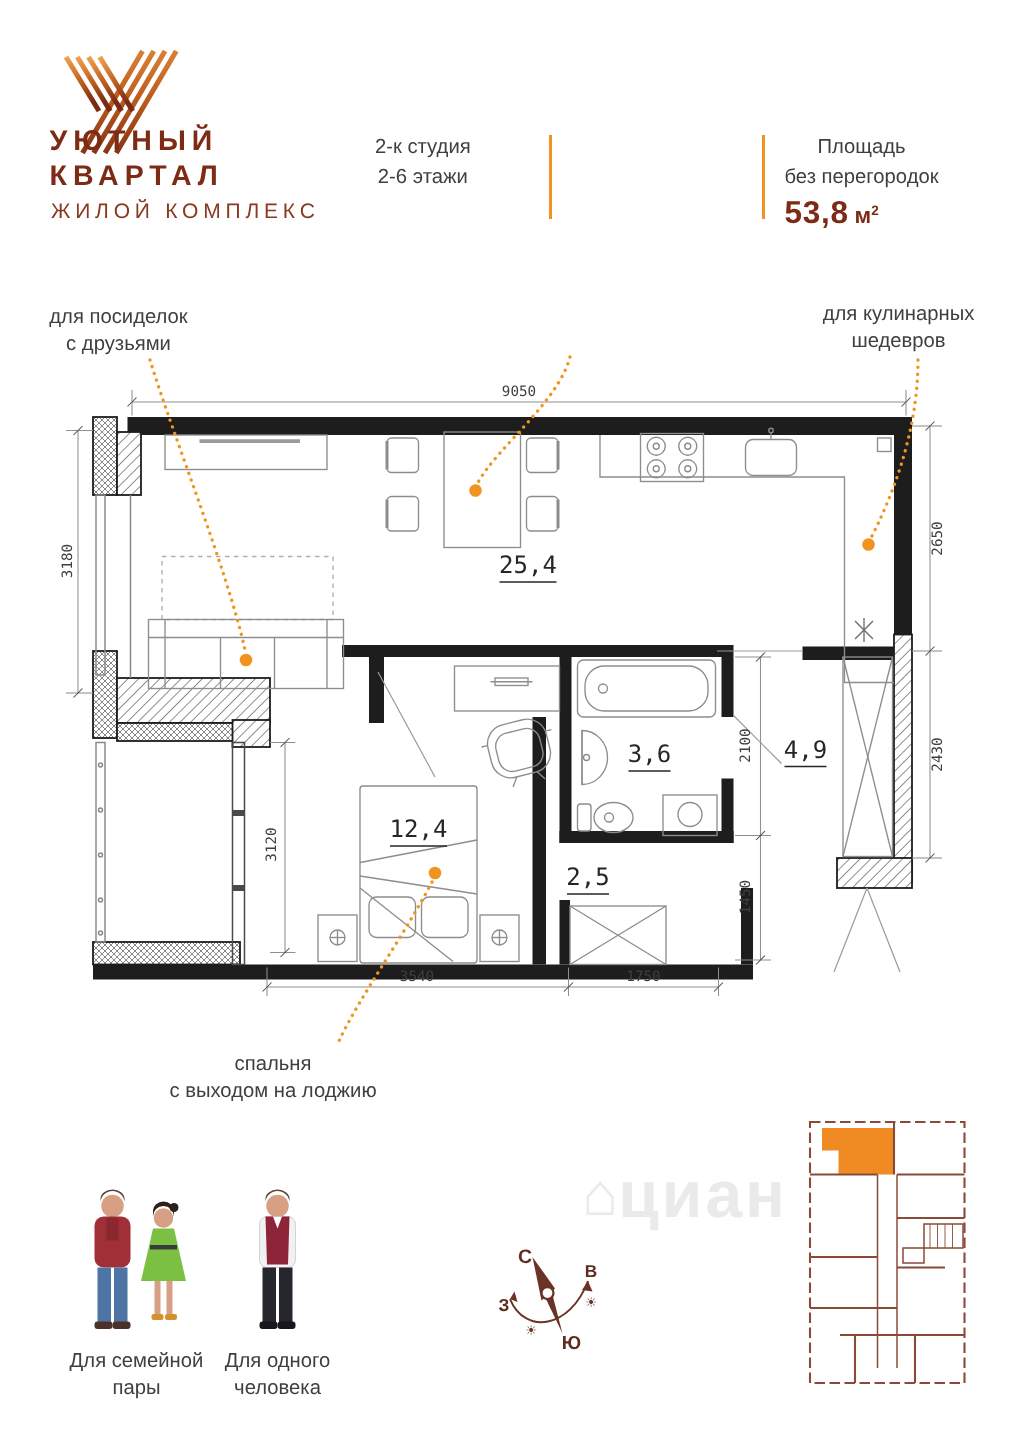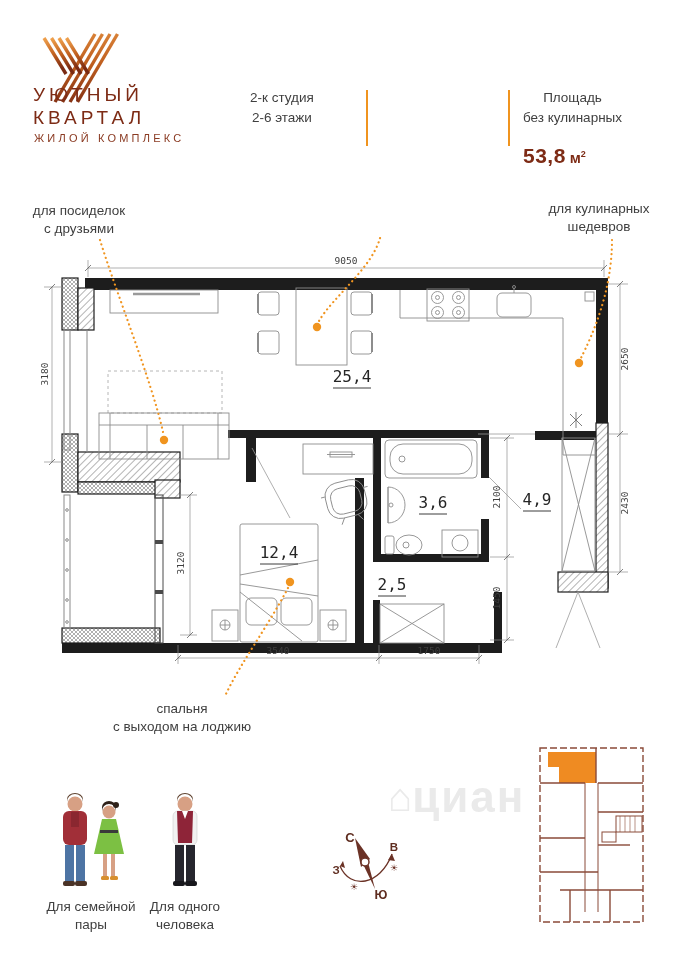--- a/index.html
+++ b/index.html
@@ -1,22 +1,22 @@
 <!DOCTYPE html>
 <html><head>
 <meta charset="utf-8">
 <style>
   html,body{margin:0;padding:0;background:#fff;}
   .page{position:relative;width:679px;height:960px;background:#ffffff;overflow:hidden;
         font-family:"Liberation Sans",sans-serif;color:#3f3f3f;}
   .ml{white-space:pre-line;text-align:center;}
   
-  .brand-line{position:absolute;left:33px;font-weight:normal;color:#7d2b15;
+  .brand-line{position:absolute;left:33px;font-weight:bold;color:#7d2b15;
               font-size:19px;letter-spacing:4px;line-height:22px;}
-  .brand-sub{position:absolute;left:34px;font-size:11px;letter-spacing:3.2px;color:#8a3a22;}
+  .brand-sub{position:absolute;left:34px;font-size:14px;letter-spacing:3.2px;color:#8a3a22;}
   .hcol{position:absolute;font-size:13.5px;line-height:20px;color:#3f3f3f;}
   .hdivider{position:absolute;width:2px;height:56px;background:#f0941f;}
   .area-value{font-size:21px;font-weight:bold;color:#7d2b15;letter-spacing:0.5px;}
   .area-unit{font-size:15px;font-weight:bold;color:#7d2b15;}
   .area-sup{font-size:9px;font-weight:bold;color:#7d2b15;vertical-align:super;}
   
   .callout{position:absolute;font-size:13.5px;line-height:18px;text-align:center;color:#3f3f3f;}
   
   .aud-label{position:absolute;font-size:13.5px;line-height:18px;text-align:center;color:#3f3f3f;}
   
@@ -399,22 +399,22 @@
     <div class="brand-sub" style="top:132px;">ЖИЛОЙ КОМПЛЕКС</div>
 
     <div class="hcol ml" style="left:250px;top:88px;">2-к студия
 2-6 этажи</div>
 
     <div class="hdivider" style="left:366px;top:90px;"></div>
 
     <div class="hdivider" style="left:508px;top:90px;"></div>
     <div class="hcol" style="left:523px;top:88px;">
       <div class="ml">Площадь
-без кулинарных</div>
-      <div style="margin-top:16px;">
+без перегородок</div>
+      <div style="margin-top:2px;">
         <span class="area-value">53,8</span>
         <span class="area-unit">м</span><span class="area-sup">2</span>
       </div>
     </div>
 
     <div class="callout ml" style="left:14px;top:202px;width:130px;">для посиделок
 с друзьями</div>
     <div class="callout ml" style="left:528px;top:200px;width:142px;">для кулинарных
 шедевров</div>
     <div class="callout ml" style="left:94px;top:700px;width:176px;">спальня

